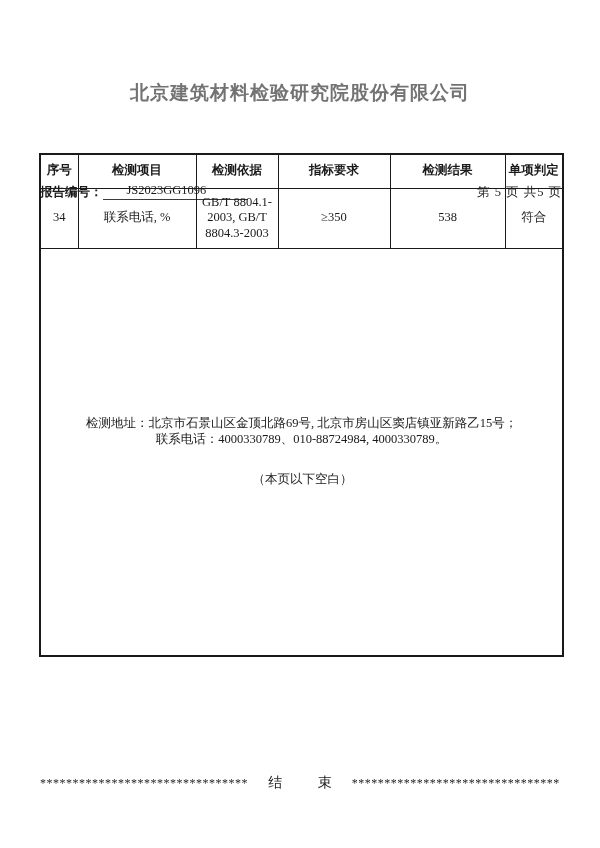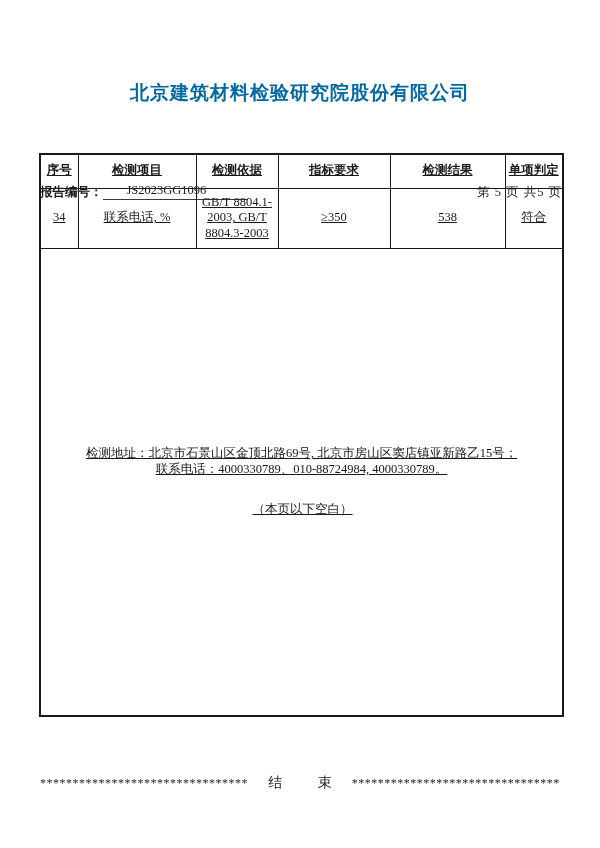--- a/index.html
+++ b/index.html
@@ -14,21 +14,21 @@
   .page { position: absolute; inset: 0; background: #fff; }
 
   .hdr1 {
     position: absolute; top: 54px; left: 20px; right: 20px;
     text-align: center; font-size: 14.5px; font-weight: bold;
     color: #5a1d1d; letter-spacing: 0.5px;
   }
   .hdr2 {
     position: absolute; top: 80px; left: 20px; right: 20px;
     text-align: center; font-size: 19px; font-weight: bold;
-    color: #0369a1; letter-spacing: 1px;
+    color: #737373; letter-spacing: 1px;
   }
   .hdr3 {
     position: absolute; top: 111px; left: 20px; right: 20px;
     text-align: center; font-size: 17px; font-weight: bold;
     color: #7d1f1f; letter-spacing: 9px; text-indent: 9px;
   }
 
   .meta-row {
     position: absolute; top: 136px; left: 40px; right: 38px;
     display: flex; align-items: flex-end;
@@ -46,27 +46,26 @@
     width: 523px; table-layout: fixed;
     border-collapse: collapse;
     border: 2px solid #1a1a1a;
   }
   table.report th, table.report td {
     border: 1px solid #1a1a1a;
     text-align: center; vertical-align: middle;
     font-size: 12.5px; line-height: 1.25;
     padding: 2px 3px;
     word-break: break-word;
-    text-decoration: underline;
   }
   table.report thead th { font-weight: bold; height: 34px; font-size: 12.5px; }
   tr.row-a td { height: 60px; }
   tr.row-b td { height: 44px; }
   td.footer-cell {
-    height: 468px;
+    height: 408px;
     vertical-align: top; text-align: left;
     padding: 3px 6px;
     font-size: 12.5px; line-height: 16px;
   }
   .blank-note { margin-top: 24px; padding-left: 2px; }
 
   .end-line {
     position: absolute; top: 774px; left: 40px; right: 40px;
     display: flex; justify-content: space-between; align-items: center;
     font-size: 12px; white-space: nowrap; overflow: hidden;

